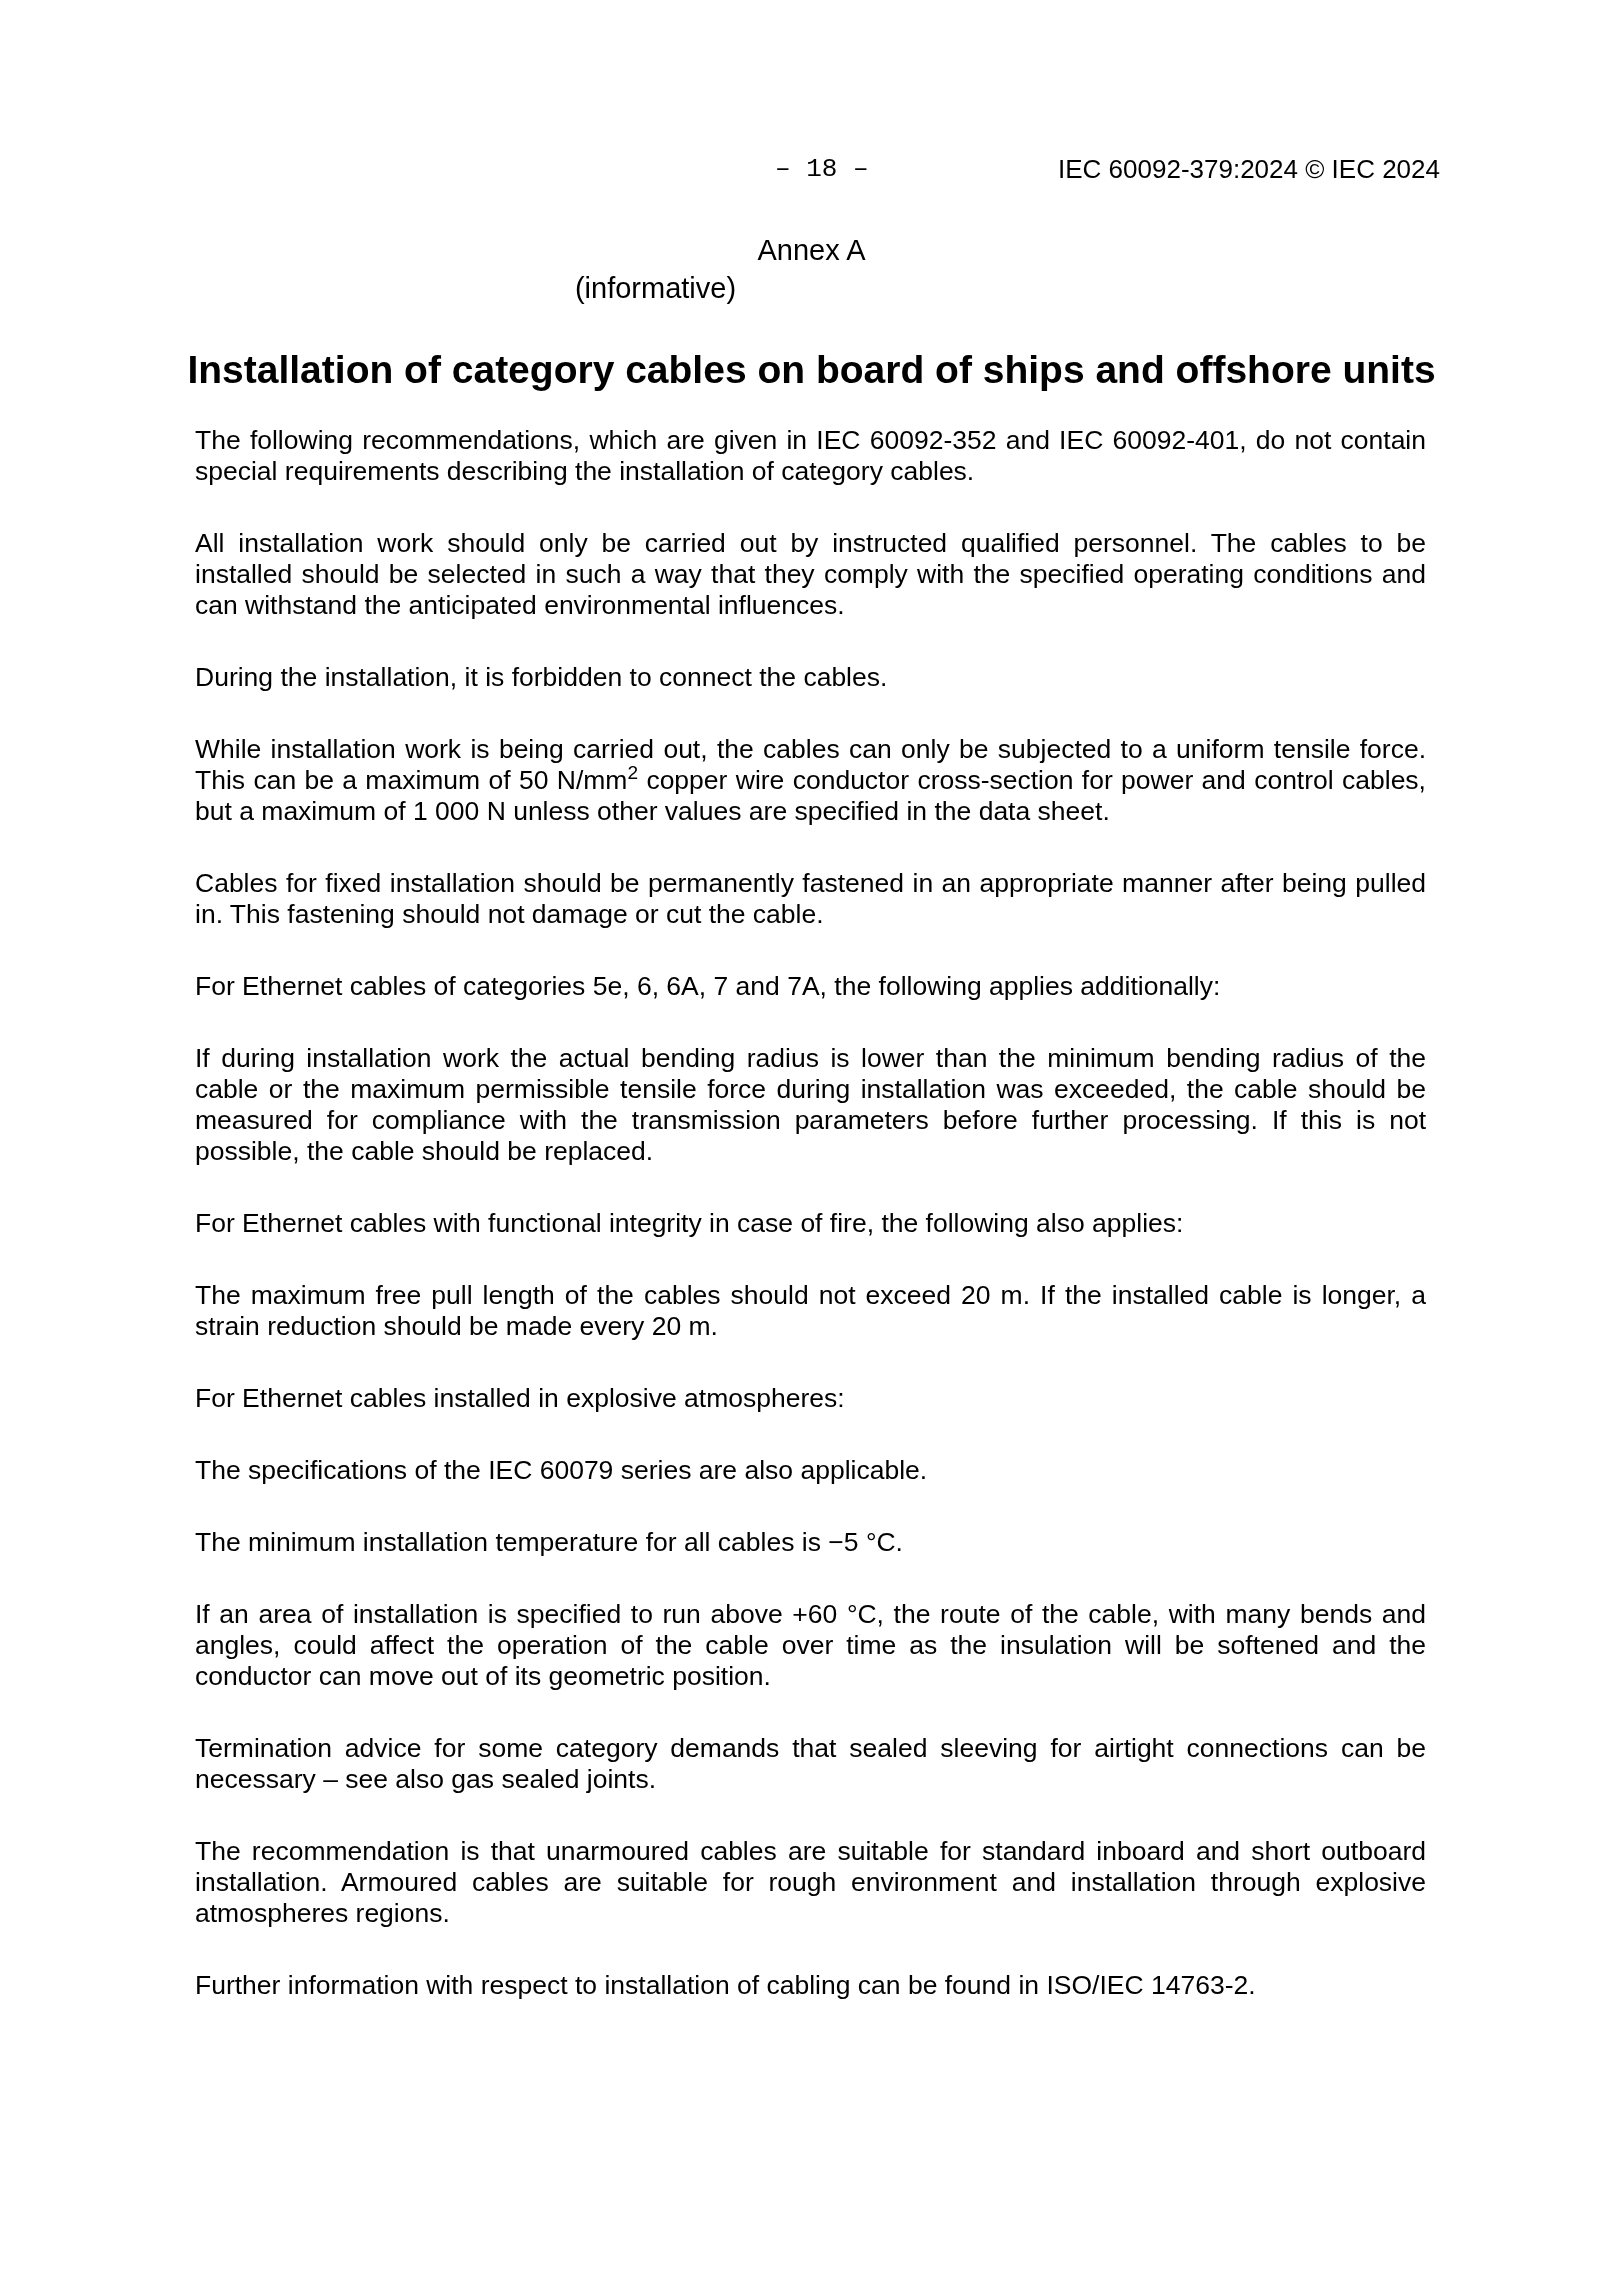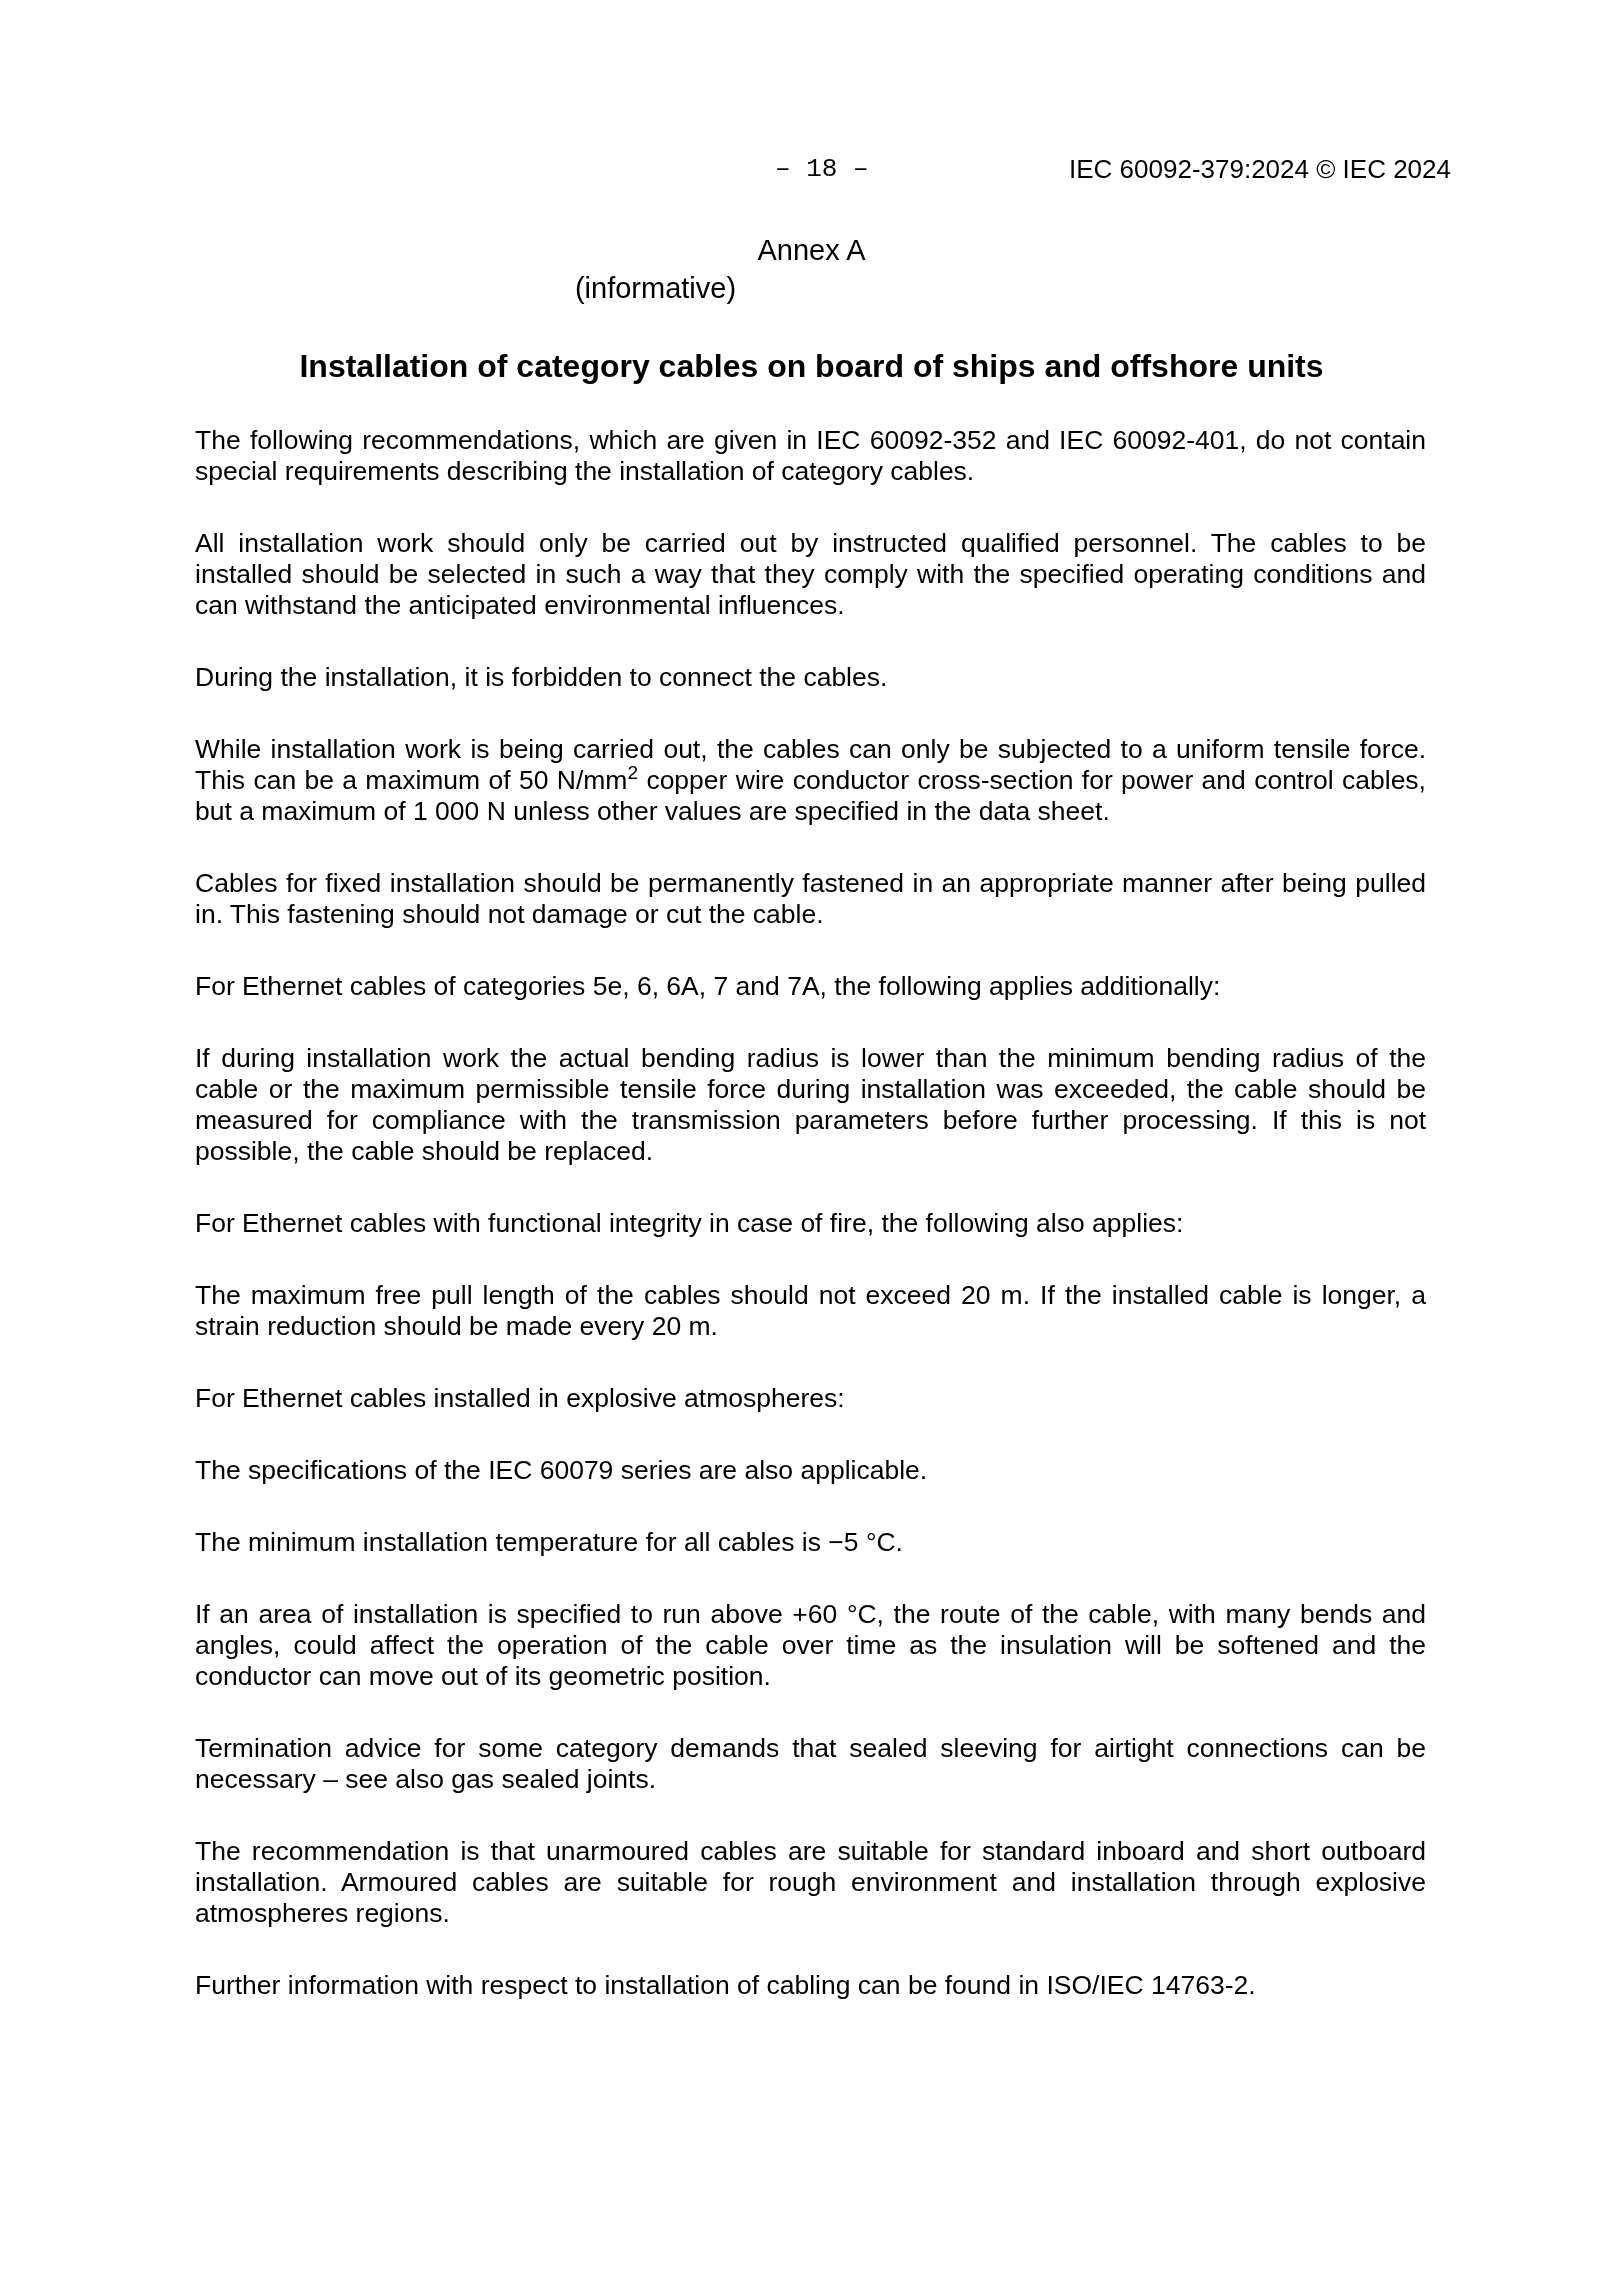--- a/index.html
+++ b/index.html
@@ -1,25 +1,25 @@
 <!DOCTYPE html>
 <html style="font-size:10.5px"><head>
 <meta charset="utf-8">
 <style>
   html, body { margin:0; padding:0; background:#ffffff; }
   body { width:1623px; height:2295px; position:relative; overflow:hidden;
          font-family:"Liberation Sans", sans-serif; color:#000; }
   .header { position:absolute; top:154px; left:0; width:1623px; height:39px; font-size:26px; }
   .page-num { position:absolute; left:775px; top:0;font-family:Liberation Mono, monospace; }
-  .doc-ref { position:absolute; right:172px; top:0; }
+  .doc-ref { position:absolute; right:183px; top:0; }
   .annex-title { position:absolute; top:234px; left:0; width:1623px; text-align:center;
                  font-size:29px; font-weight:normal; }
   .annex-sub { position:absolute; top:272px; left:0; width:1311px; text-align:center; font-size:29px; }
   .section-title { position:absolute; top:348px; left:0; width:1623px; text-align:center;
-                   font-size:32px; font-weight:bold; }
+                   font-size:39px; font-weight:bold; }
   .body-text { position:absolute; top:425px; left:195px; width:1247px; font-size:26.5px; line-height:31px; }
   .body-text p { margin:0 16px 41px 0; text-align:justify; }
   sup { font-size:0.72em; line-height:0; vertical-align:0.5em; }
 </style>
 </head>
 <body>
 
 <div class="header">
   <span class="page-num">– 18 –</span>
   <span class="doc-ref">IEC 60092-379:2024 © IEC 2024</span>

